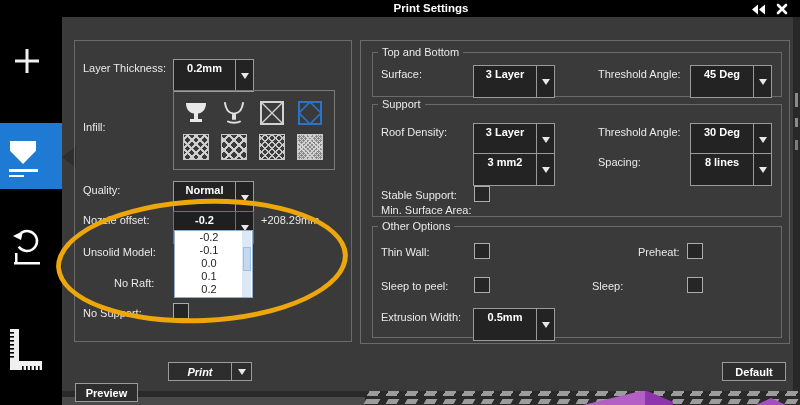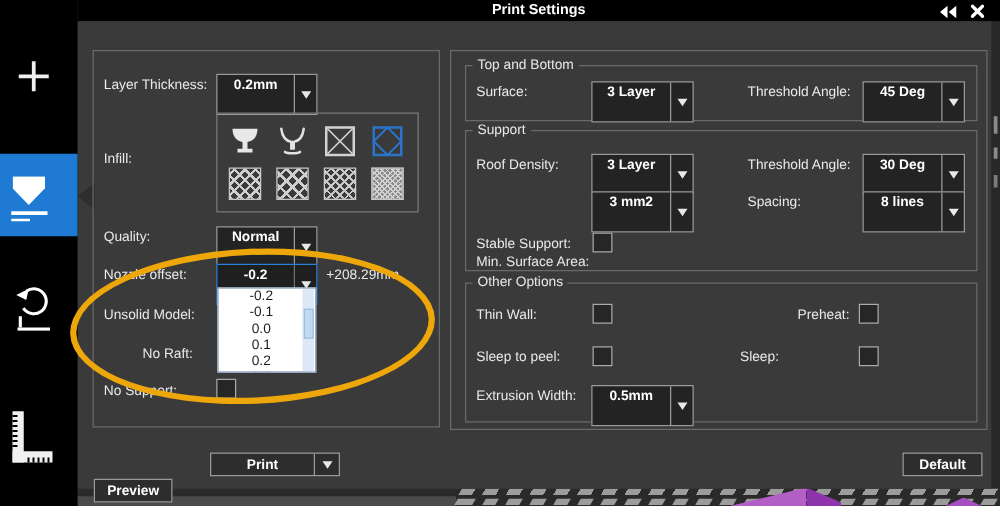--- a/index.html
+++ b/index.html
@@ -247,21 +247,21 @@
   <div class="dd" style="left:473px;top:308px;width:82px;">
     <div class="val">0.5mm</div>
     <div class="arrbox">
         <div class="tri"></div>
       </div>
   </div>
 
   <div class="btn" style="left:75px;top:362px;width:63px;margin-top:21px;">
     <span>Preview</span>
   </div>
-  <div class="btn" style="left:168px;top:362px;width:104px;padding:0;">
+  <div class="btn" style="left:168px;top:362px;width:84px;padding:0;font-style:italic;">
     <span style="flex:1;text-align:center;">Print</span>
     <span style="width:19px;align-self:stretch;border-left:1px solid #9a9a9a;display:flex;align-items:center;justify-content:center;">
       <span class="tri"></span>
     </span>
   </div>
   <div class="btn" style="left:722px;top:362px;width:64px;">
     <span>Default</span>
   </div>
 
   <div class="abs" style="left:56px;top:199px;width:292px;height:124px;border:5px solid #eda70a;border-radius:50%;

